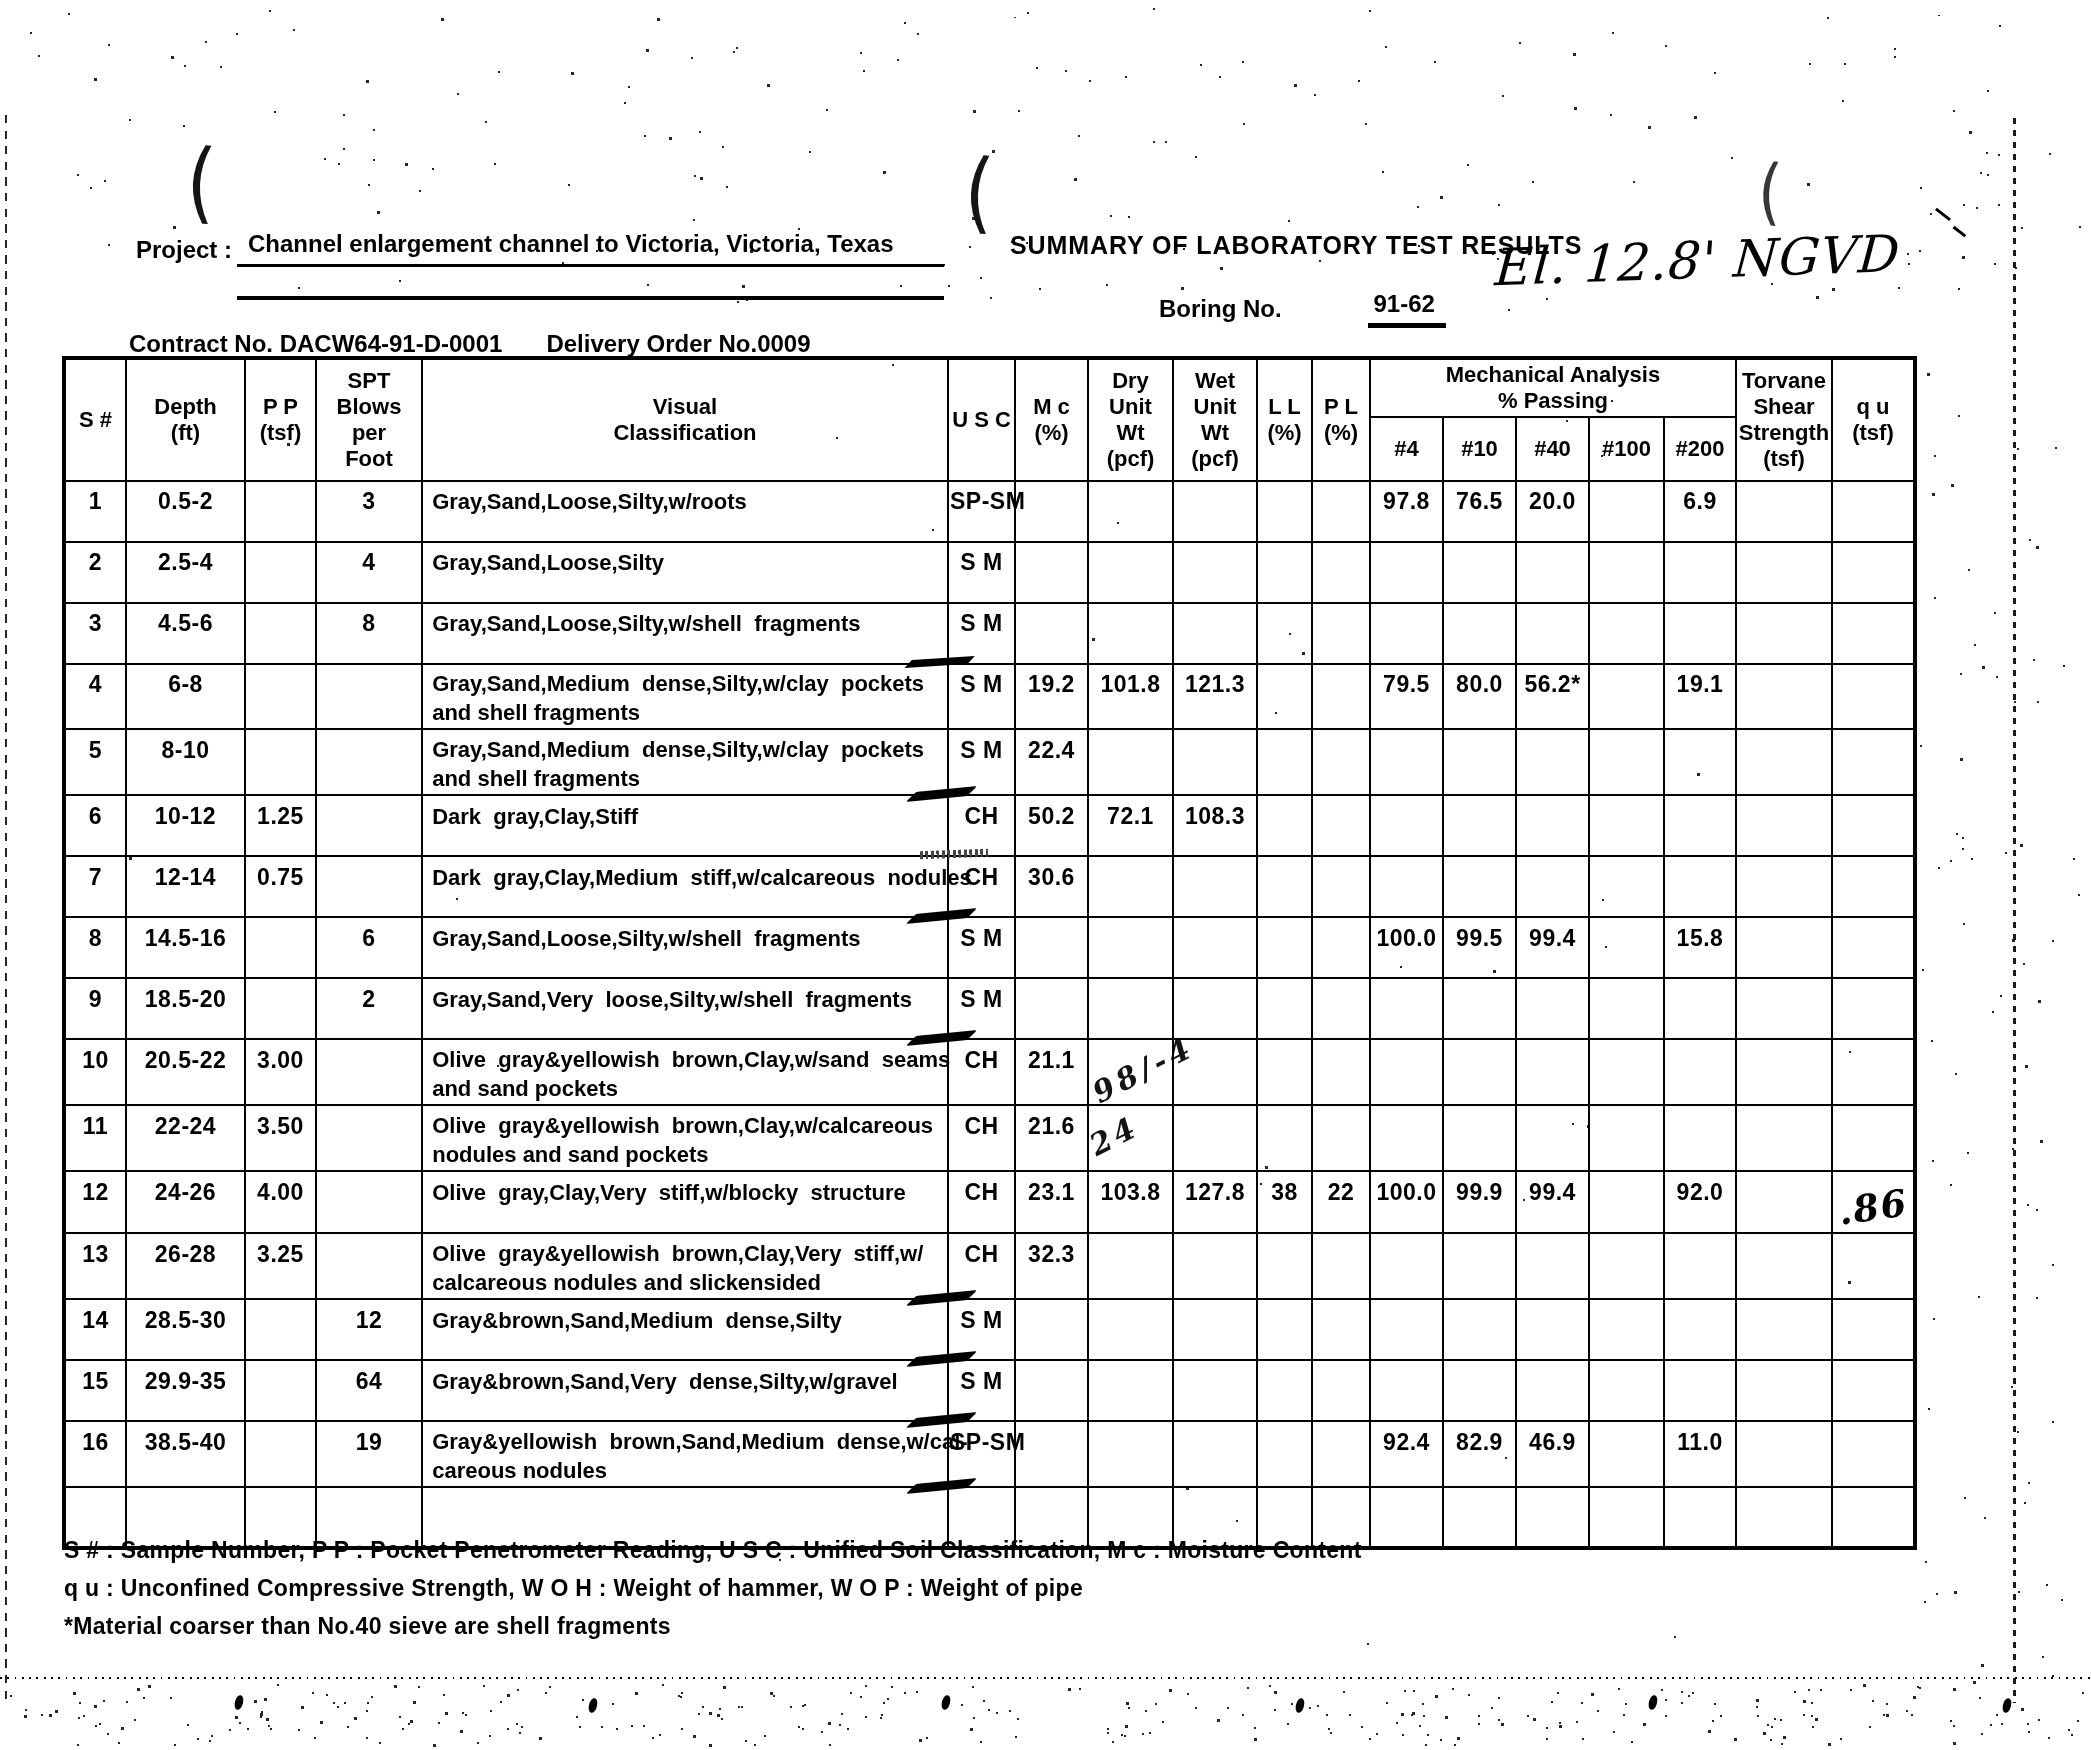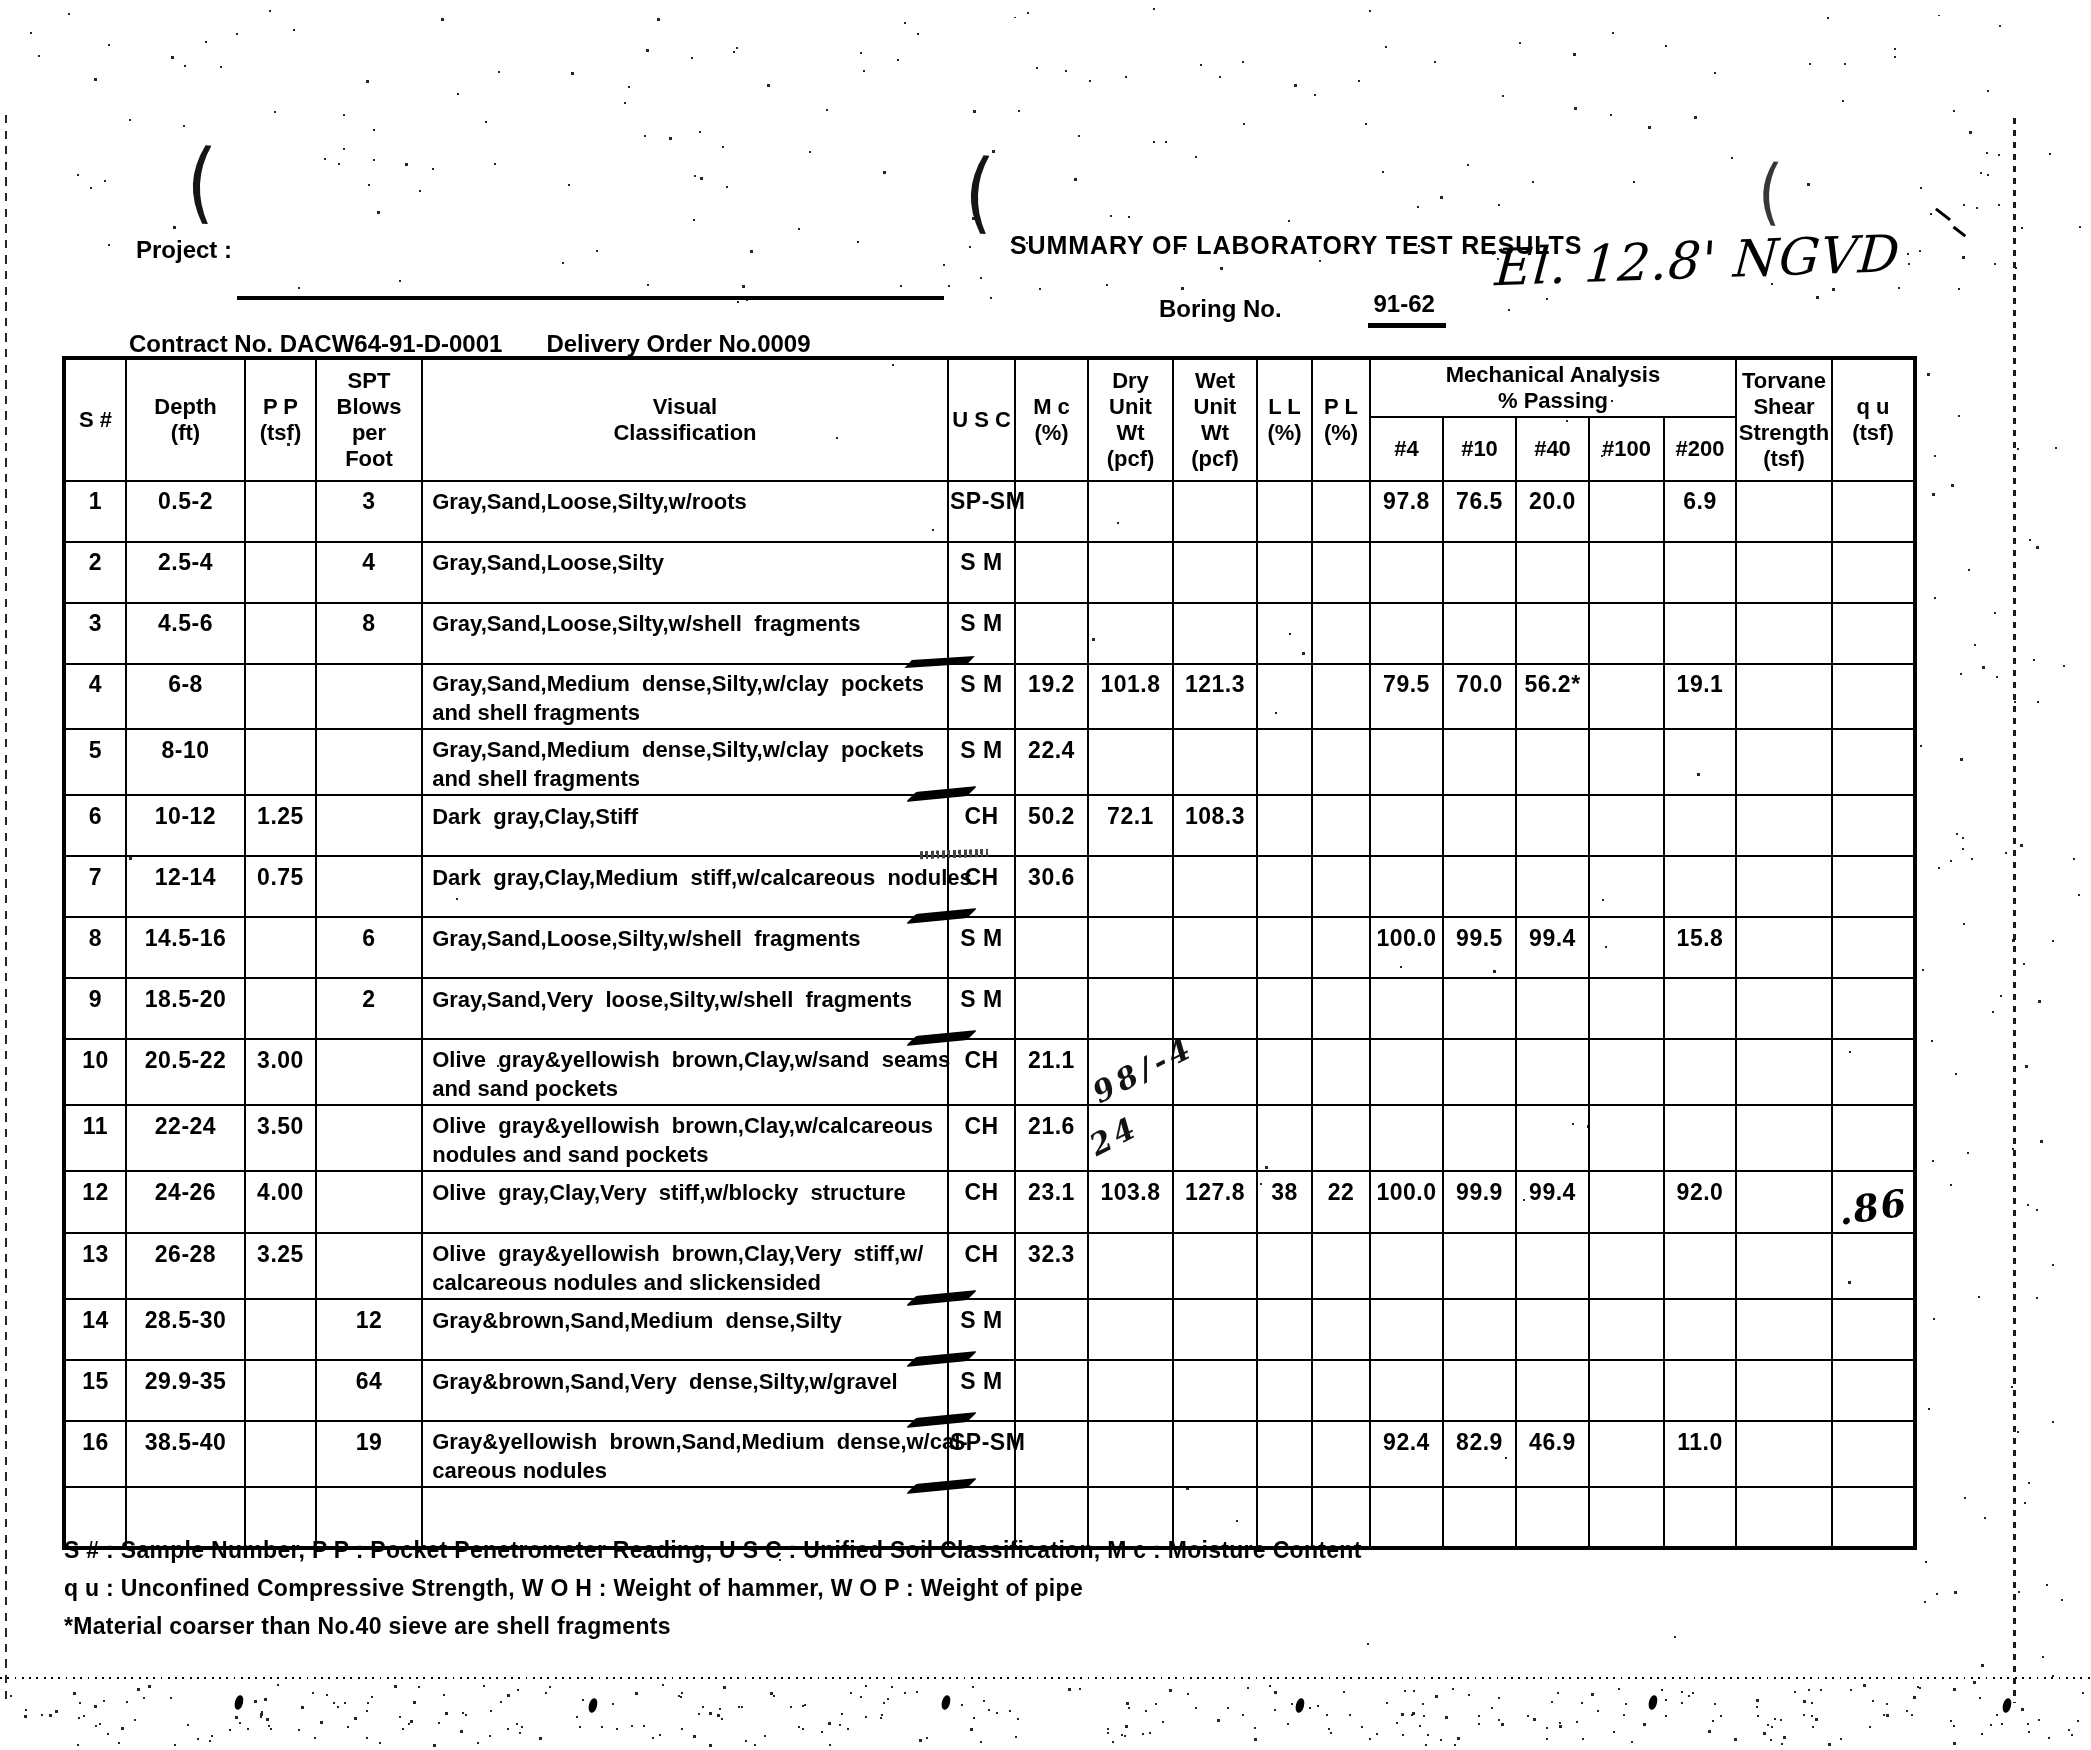--- a/index.html
+++ b/index.html
@@ -669,20 +669,21 @@
   <div class="tick tick2"></div>
   <div class="bottom-dotline"></div>
   <div class="blob" style="left:235px;top:1695px;"></div>
   <div class="blob" style="left:589px;top:1698px;"></div>
   <div class="blob" style="left:942px;top:1695px;"></div>
   <div class="blob" style="left:1296px;top:1698px;"></div>
   <div class="blob" style="left:1649px;top:1695px;"></div>
   <div class="blob" style="left:2003px;top:1698px;"></div>
 
   <div class="project-label">Project :</div>
+  <div class="project-value">Channel enlargement channel to Victoria, Victoria, Texas</div>
   <div class="project-underline2"></div>
   <div class="doc-title">SUMMARY OF LABORATORY TEST RESULTS</div>
   <div class="boring-label">Boring No.</div>
   <div class="boring-value">91-62</div>
   <div class="elevation">El. 12.8' NGVD</div>
   <div class="contract-line">
     <span>Contract No. DACW64-91-D-0001</span><span>Delivery Order No.0009</span>
   </div>
 
   <table class="results">
@@ -819,21 +820,21 @@
           <td class="c-spt"><span class="val"></span></td>
           <td class="c-visual"><span class="val">Gray,Sand,Medium  dense,Silty,w/clay  pockets
 and shell fragments</span></td>
           <td class="c-usc"><span class="val">S M</span><span class="mark top"></span></td>
           <td class="c-mc"><span class="val">19.2</span></td>
           <td class="c-dry"><span class="val">101.8</span></td>
           <td class="c-wet"><span class="val">121.3</span></td>
           <td class="c-ll"><span class="val"></span></td>
           <td class="c-pl"><span class="val"></span></td>
           <td class="c-p4"><span class="val">79.5</span></td>
-          <td class="c-p10"><span class="val">70.0</span></td>
+          <td class="c-p10"><span class="val">80.0</span></td>
           <td class="c-p40"><span class="val">56.2*</span></td>
           <td class="c-p100"><span class="val"></span></td>
           <td class="c-p200"><span class="val">19.1</span></td>
           <td class="c-torvane"><span class="val"></span></td>
           <td class="c-qu"><span class="val"></span></td>
         </tr>
         <tr>
           <td class="c-s"><span class="val">5</span></td>
           <td class="c-depth"><span class="val">8-10</span></td>
           <td class="c-pp"><span class="val"></span></td>

